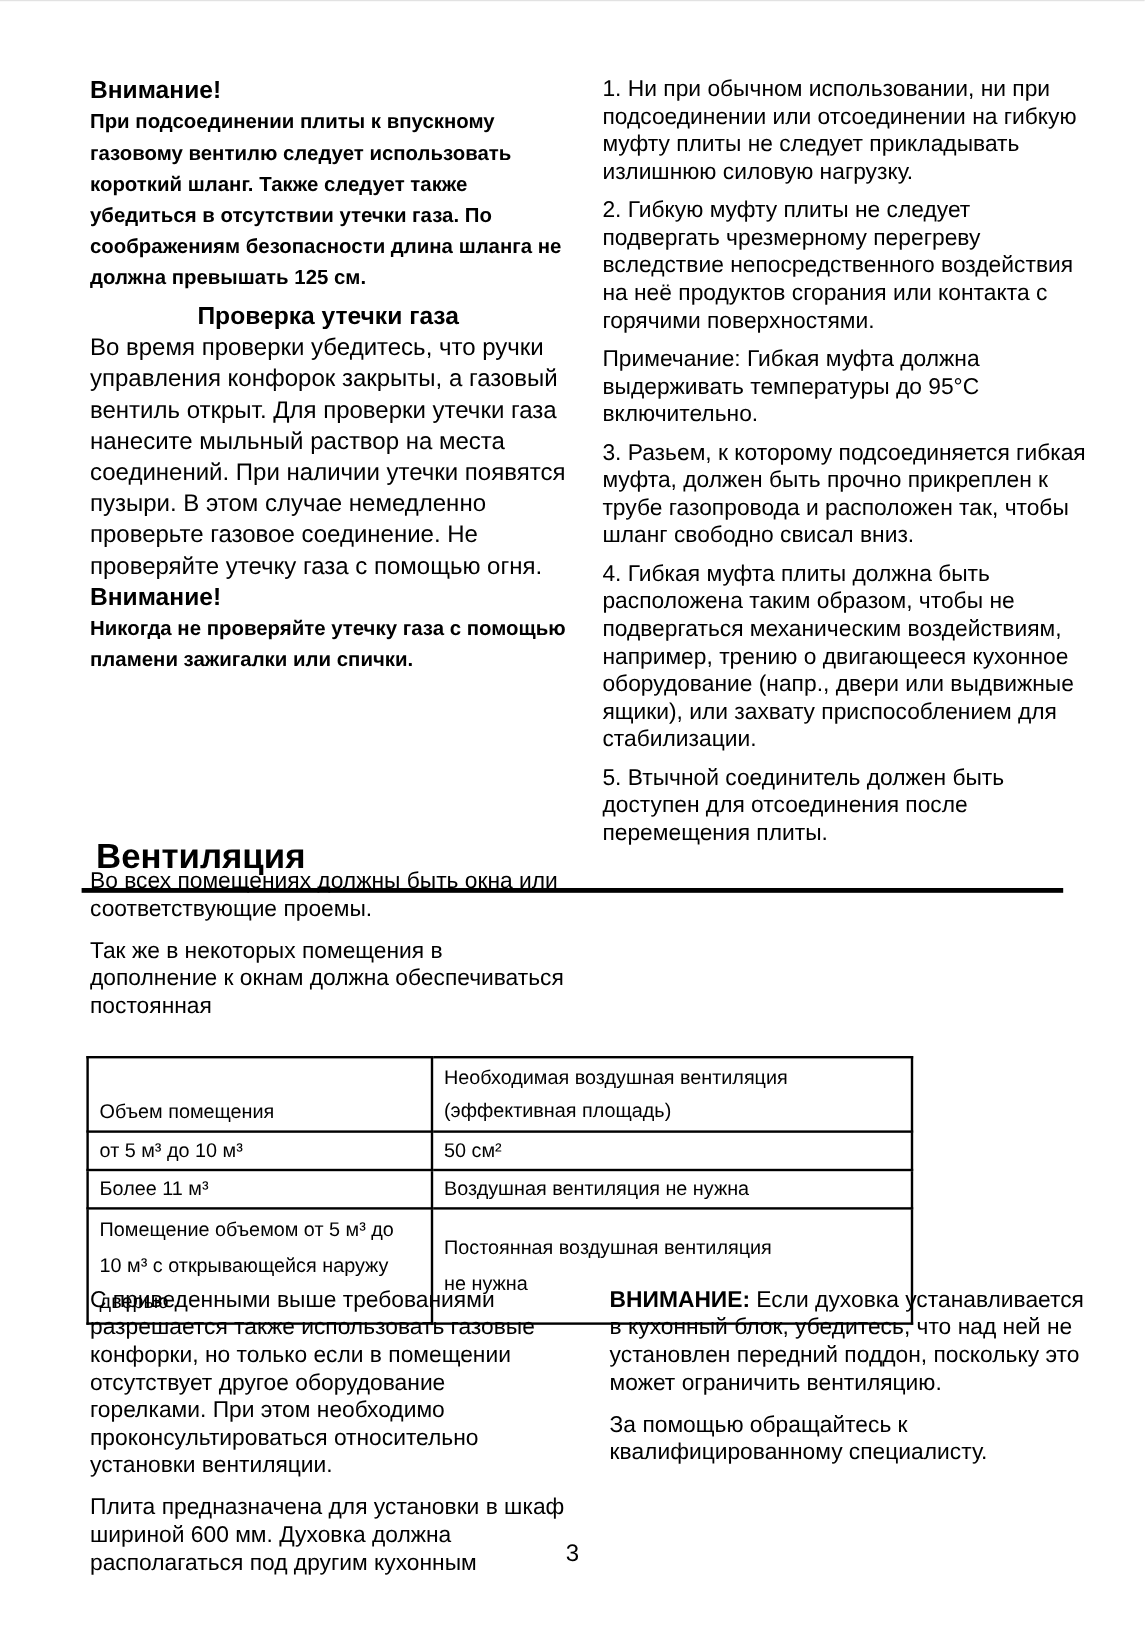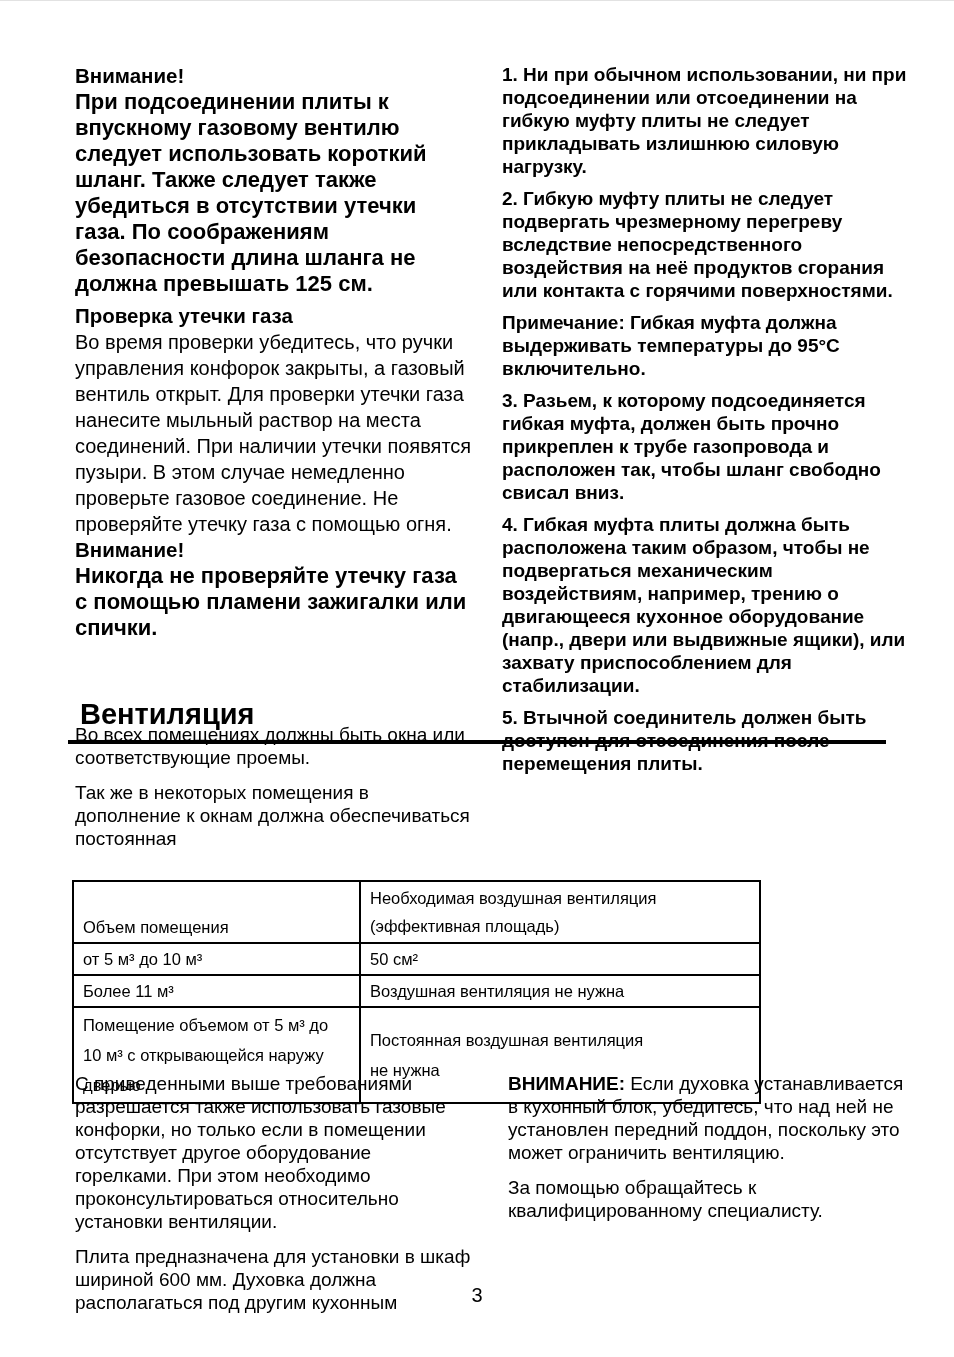--- a/index.html
+++ b/index.html
@@ -25,26 +25,26 @@
     column-gap: 30px;
   }
   .cols-top    { top: 62px;  }
   .cols-vent   { top: 722px; }
   .cols-bottom { top: 1071px; gap: 36px; }
 
   
   .col-gas-left  { font-size: 20px;   line-height: 26px; }
   .col-gas-left h3 { font-size: 20.5px; line-height: 26px; font-weight: bold; margin: 0; }
   .col-gas-left p  { margin: 0; }
-  .bold-block      { font-weight: bold; font-size: 22px; }
-  .mt-gap          { margin-top: 6px !important; }
+  .bold-block      { font-weight: bold; font-size: 17px; }
+  .mt-gap          { margin-top: 6px !important; text-align: center; }
 
   
   .col-gas-right { font-size: 19px; line-height: 23px; }
-  .col-gas-right p { margin: 0 0 9px 0; font-weight: bold; }
+  .col-gas-right p { margin: 0 0 9px 0; }
   .col-gas-right p:last-child { margin-bottom: 0; }
 
   
   .col-vent { font-size: 19px; line-height: 23px; }
   .col-vent p { margin: 0 0 12px 0; }
   .col-vent p:last-child { margin-bottom: 0; }
   .lead-bold { font-weight: bold; }
 
   
   .section-title {

